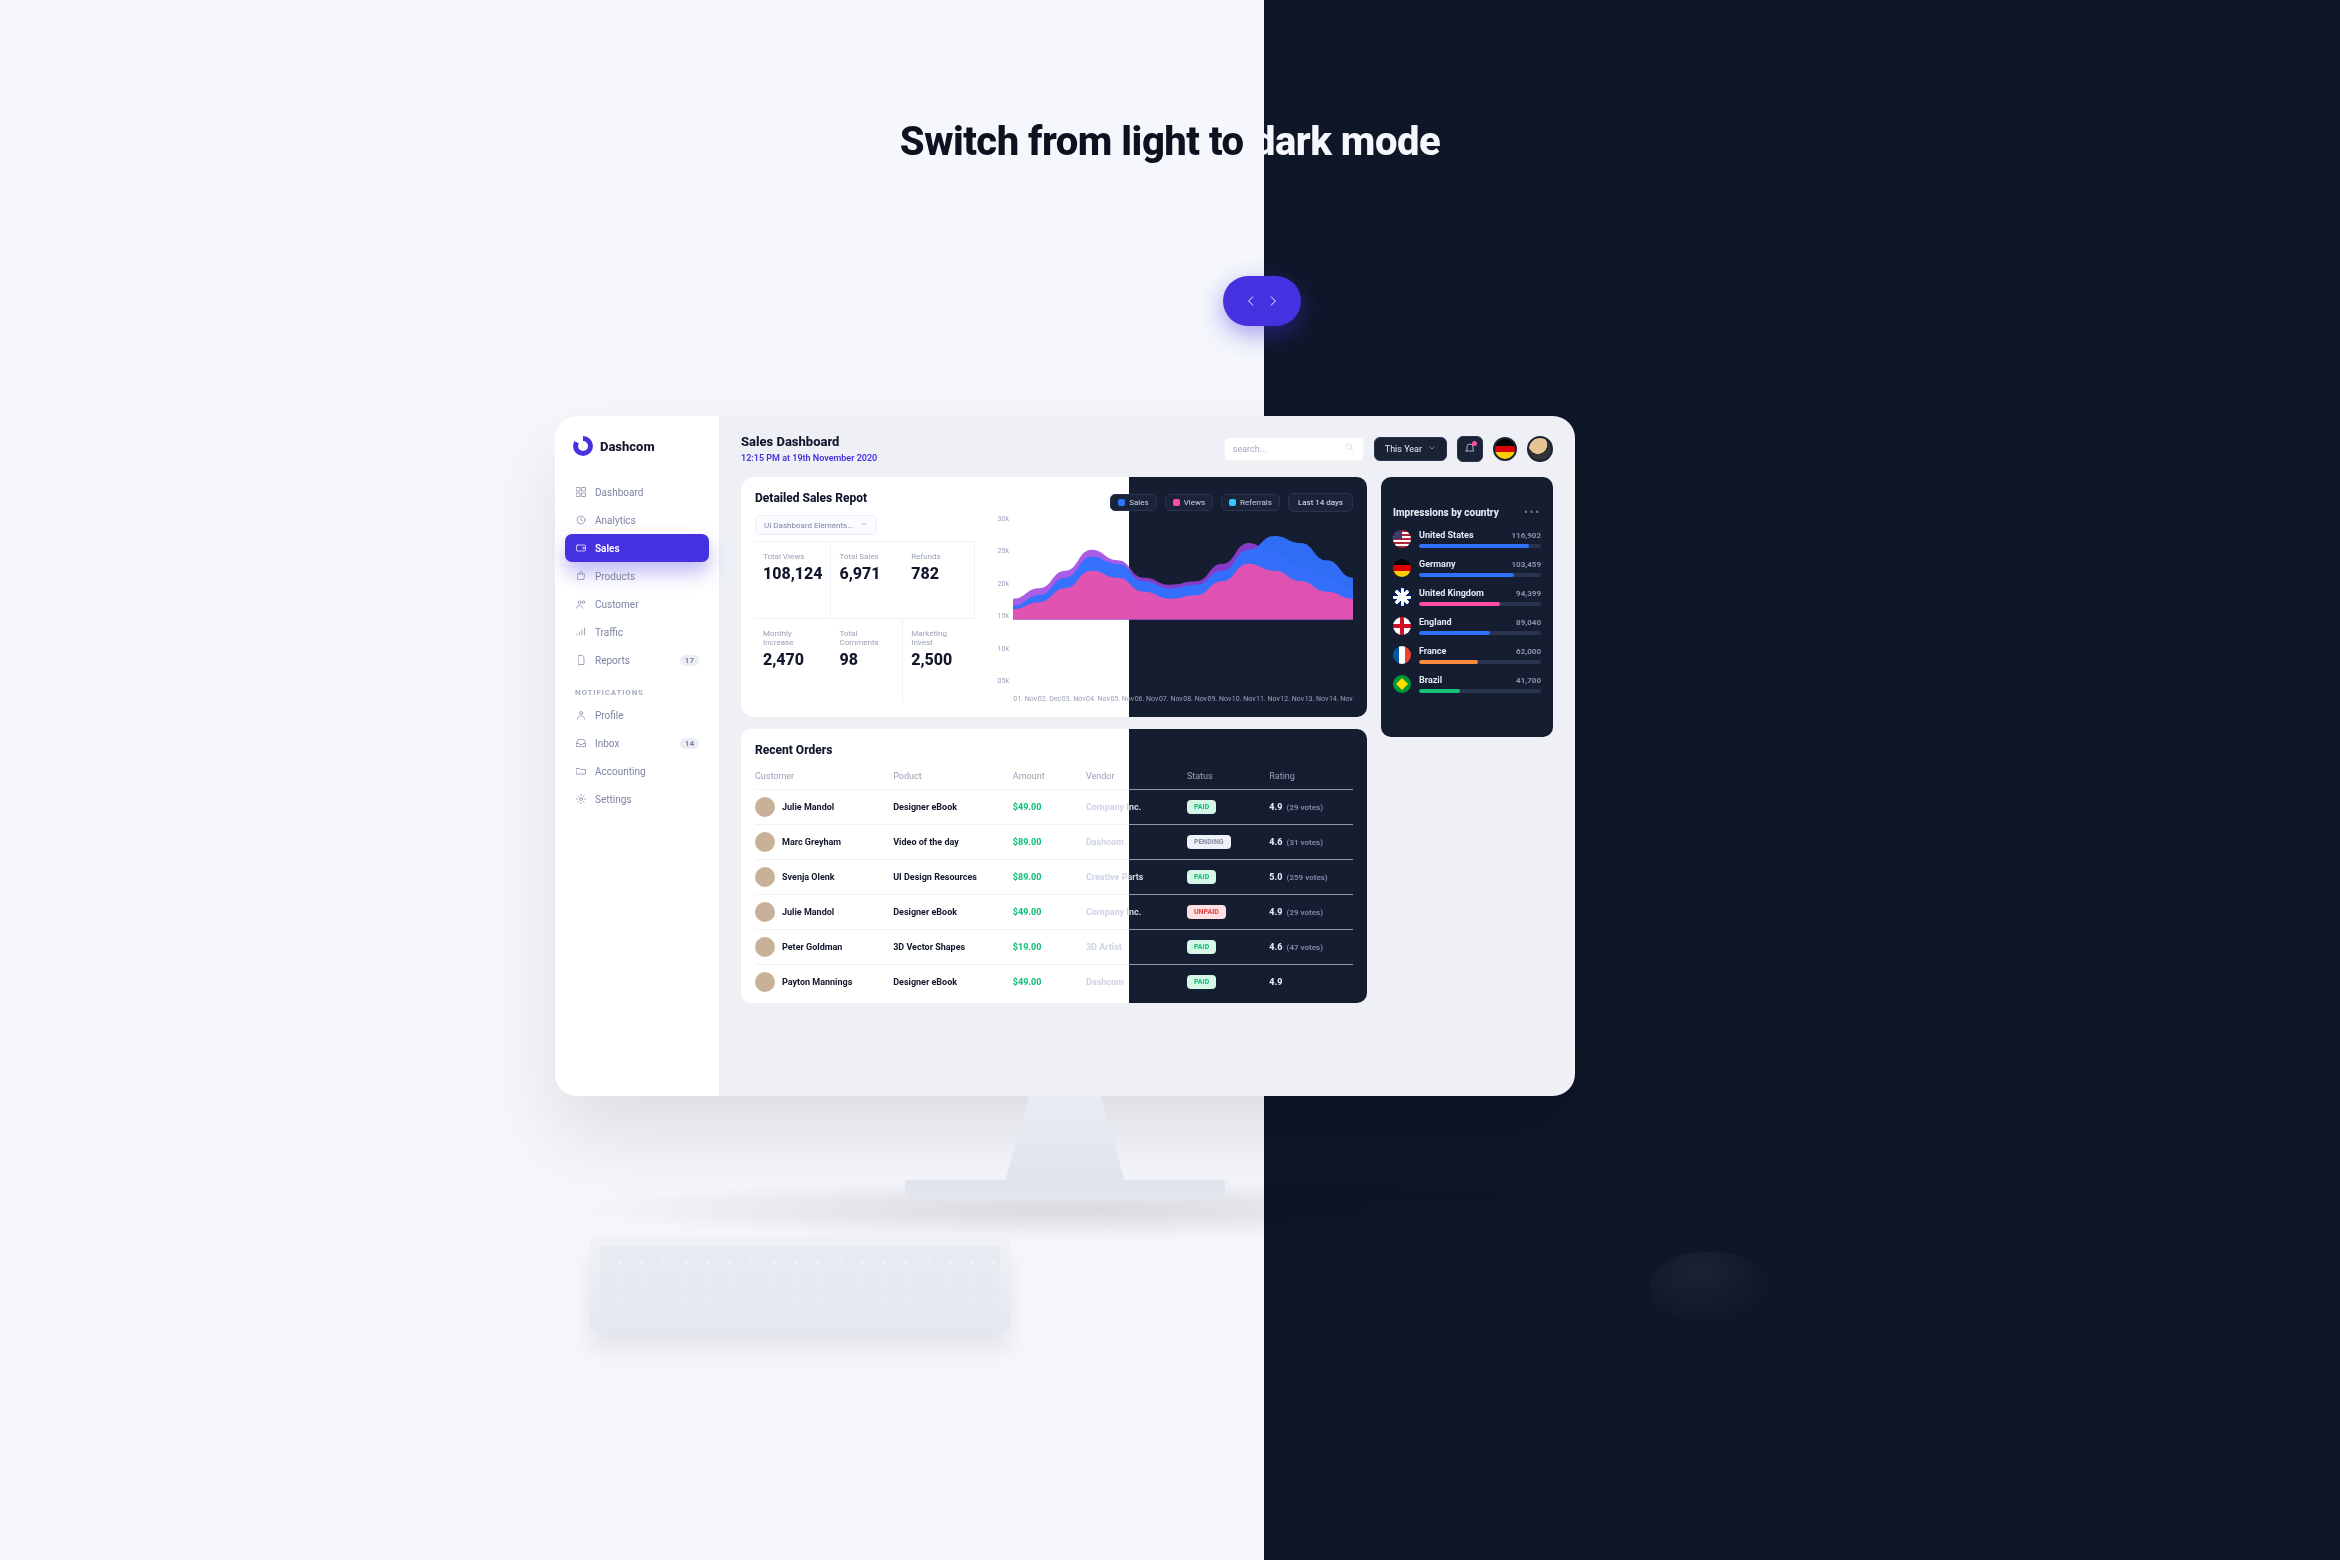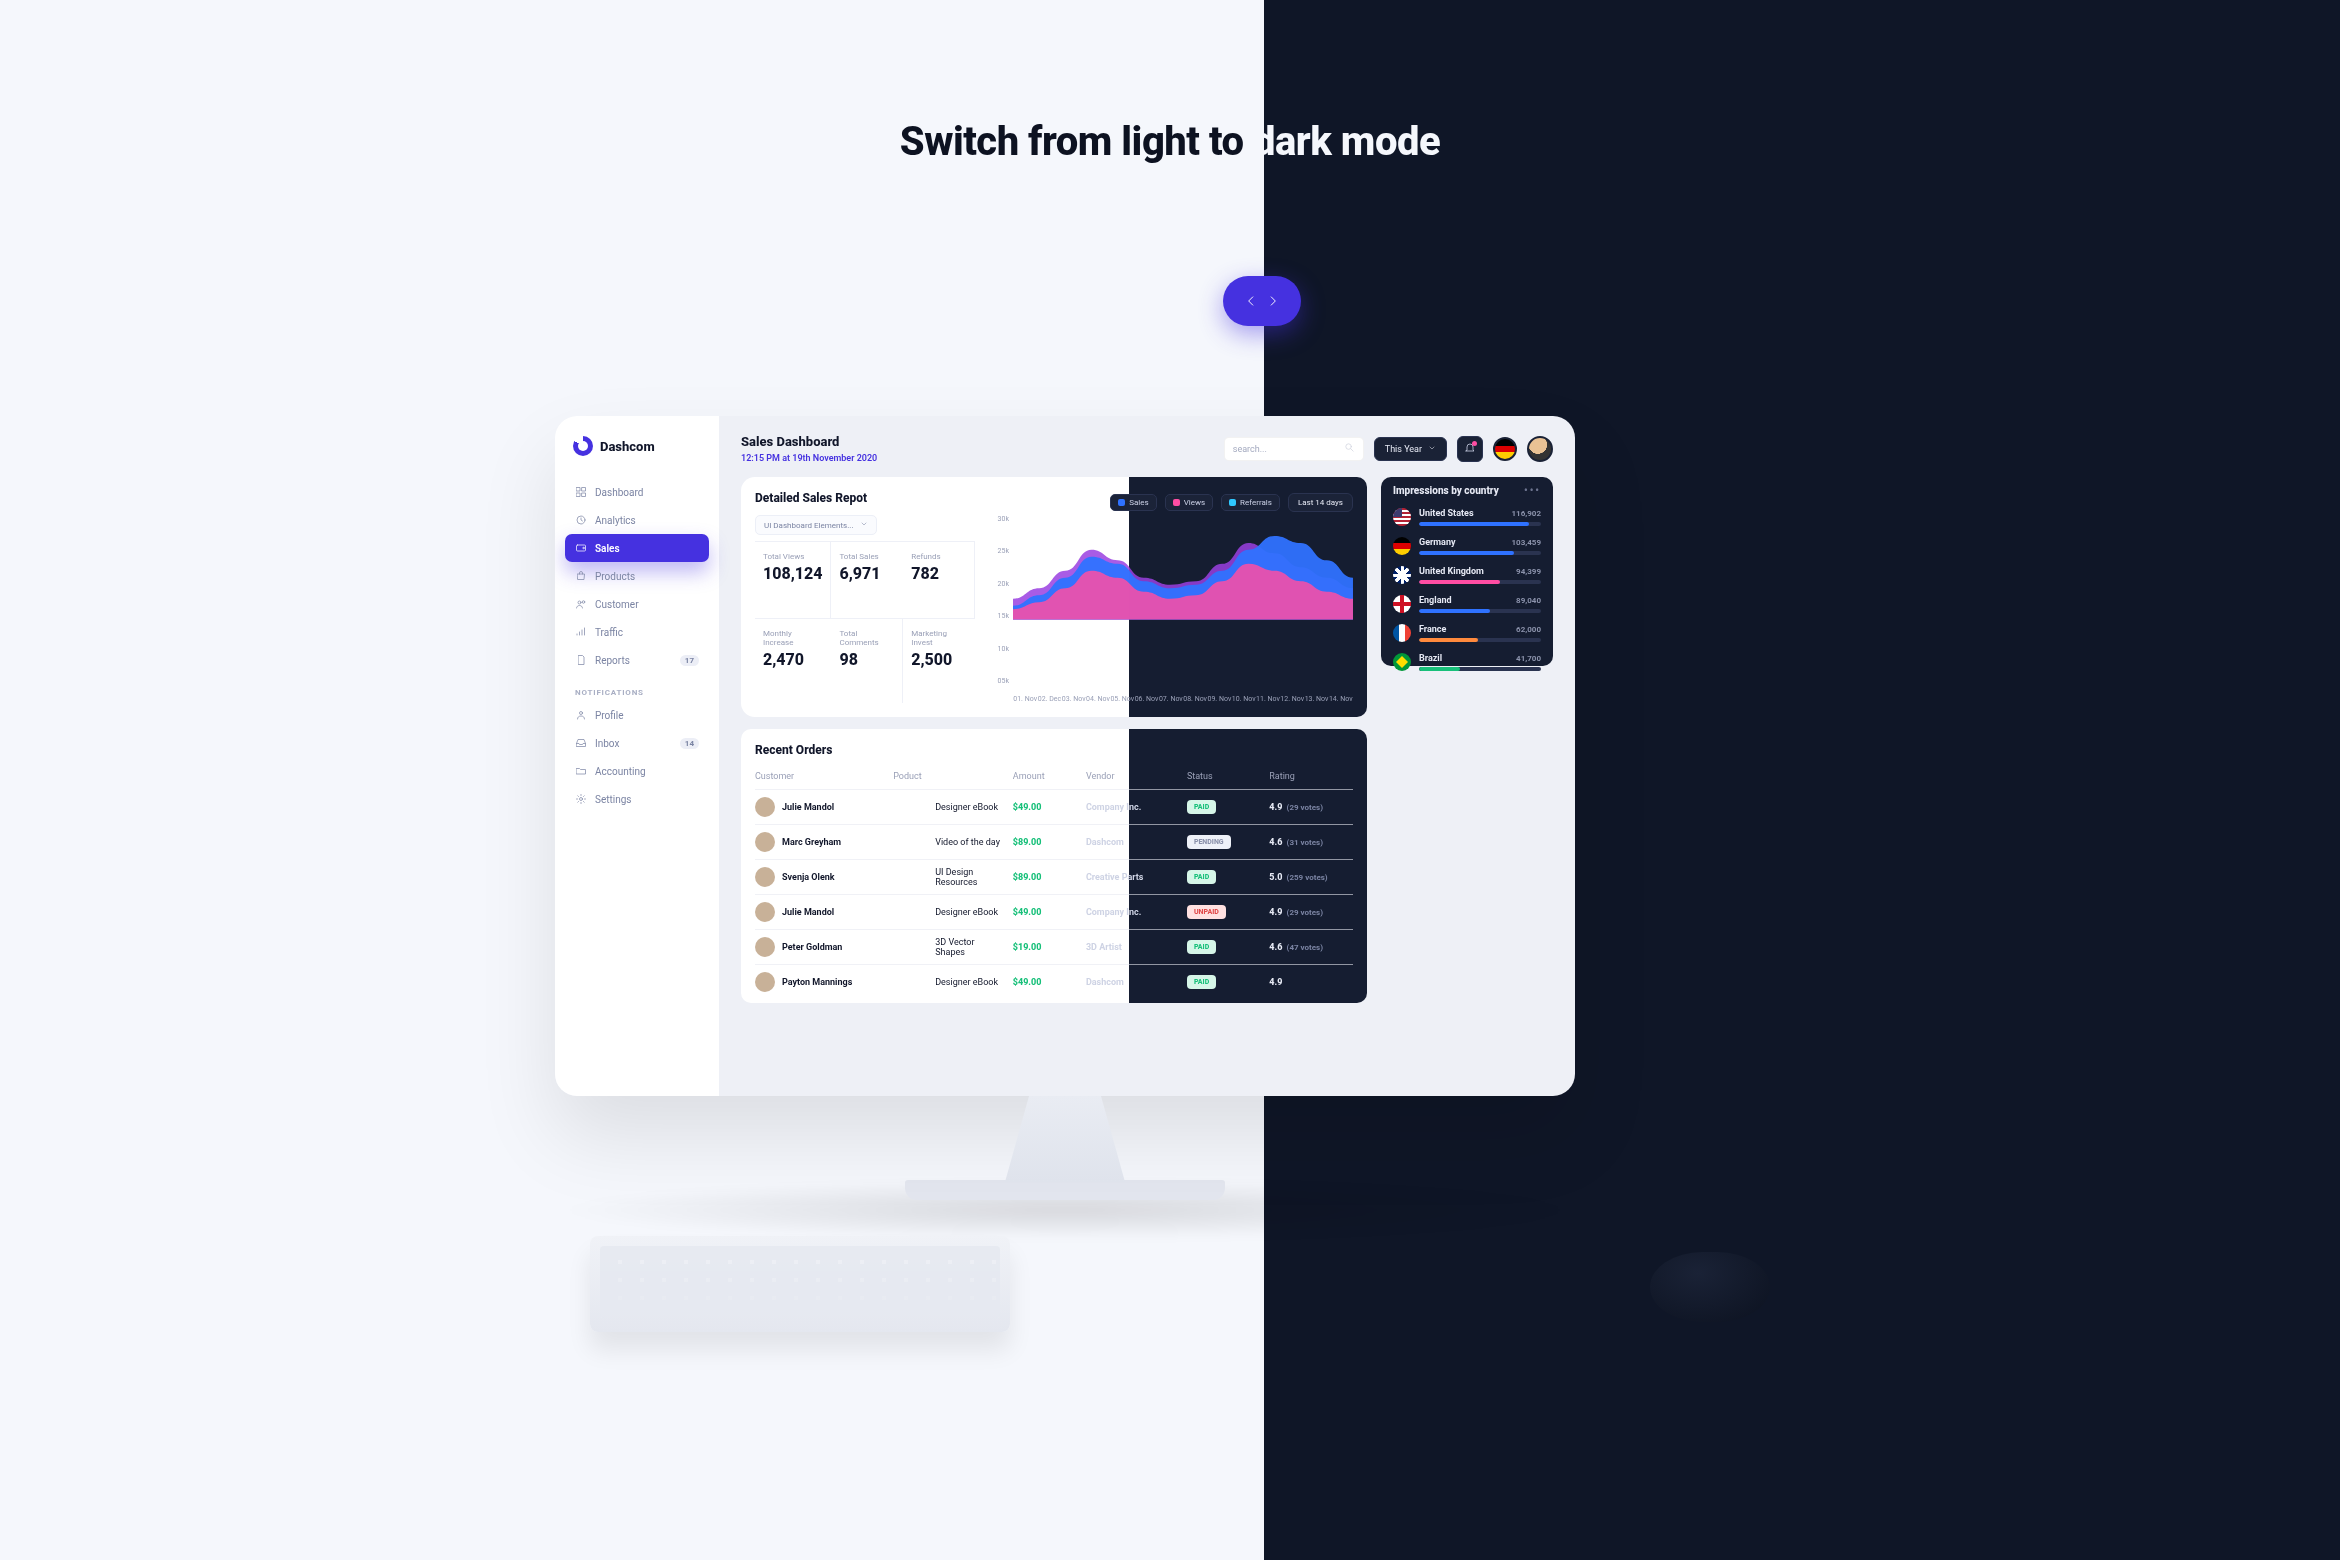--- a/index.html
+++ b/index.html
@@ -75,32 +75,32 @@
 
   .orders-card { position: relative; padding-bottom: 4px; }
   .orders-card::after { content:""; position:absolute; top:0; bottom:0; right:0; left:62%; background:#151d31; border-top-right-radius:10px; border-bottom-right-radius:10px; }
   .orders-card > * { position: relative; z-index: 1; }
   .orders-title { font-size: 12px; font-weight: 800; color: #11162a; margin-bottom: 10px; }
   .orders-head, .order-row { display:grid; grid-template-columns: 1.4fr 1.2fr 0.7fr 1fr 0.8fr 0.9fr; gap:8px; align-items:center; font-size: 9px; }
   .orders-head { color:#9aa0b7; padding: 4px 0 8px 0; }
   .order-row { padding: 7px 0; border-top: 1px solid rgba(230,232,240,0.6); }
   .cust { display:flex; align-items:center; gap:7px; color:#11162a; font-weight:700; }
   .cust .av { width:20px; height:20px; border-radius:50%; background:#c8b198; }
-  .prod { color:#11162a; font-weight:400;margin-left:42px; }
+  .prod { color:#11162a; font-weight:700; }
   .price { color:#18c07a; font-weight:800; }
   .vendor { color:#ced3e4; font-weight:700; }
   .st-pill { display:inline-block; font-size:7px; font-weight:800; padding:3px 7px; border-radius:4px; }
   .st-paid { background:#d6f6e8; color:#18c07a; }
   .st-pending { background:#eef1f8; color:#8b92ab; }
   .st-unpaid { background:#ffe1e1; color:#e04a4a; }
   .rating { color:#e6e9f4; font-weight:800; }
   .rating .sub { color:#7b84a3; font-weight:700; font-size:8px; margin-left:2px; }
 
   .right-col { width: 172px; }
-  .impress-card { background:#151d31; border-radius:10px; padding: 8px 12px 6px 12px; color:#e6e9f4; height: 189px; }
+  .impress-card { background:#151d31; border-radius:10px; padding: 30px 12px 6px 12px; color:#e6e9f4; height: 260px; }
   .impress-title { font-size: 10px; font-weight:800; margin-bottom:12px; display:flex; align-items:center; }
   .impress-title .dots { margin-left:auto; letter-spacing:2px; color:#6d748f; cursor:pointer; }
   .country-row { display:flex; align-items:center; gap:8px; margin-bottom:11px;text-align:right; }
   .flag { width:18px; height:18px; border-radius:50%; flex:none; }
   .flag-us { background: linear-gradient(#b22234 0 100%); position:relative; overflow:hidden; }
   .flag-us::before { content:""; position:absolute; inset:0; background: repeating-linear-gradient(#b22234 0 2px, #fff 2px 4px); }
   .flag-us::after { content:""; position:absolute; left:0; top:0; width:9px; height:9px; background:#3c3b6e; }
   .flag-uk { background:#012169; position:relative; }
   .flag-uk::after { content:""; position:absolute; inset:0; background: linear-gradient(45deg, transparent 43%, #fff 43% 57%, transparent 57%), linear-gradient(-45deg, transparent 43%, #fff 43% 57%, transparent 57%), linear-gradient(#fff 0 0) center/100% 3px no-repeat, linear-gradient(#fff 0 0) center/3px 100% no-repeat; border-radius:50%; }
   .flag-en { background:#fff; position:relative; }

